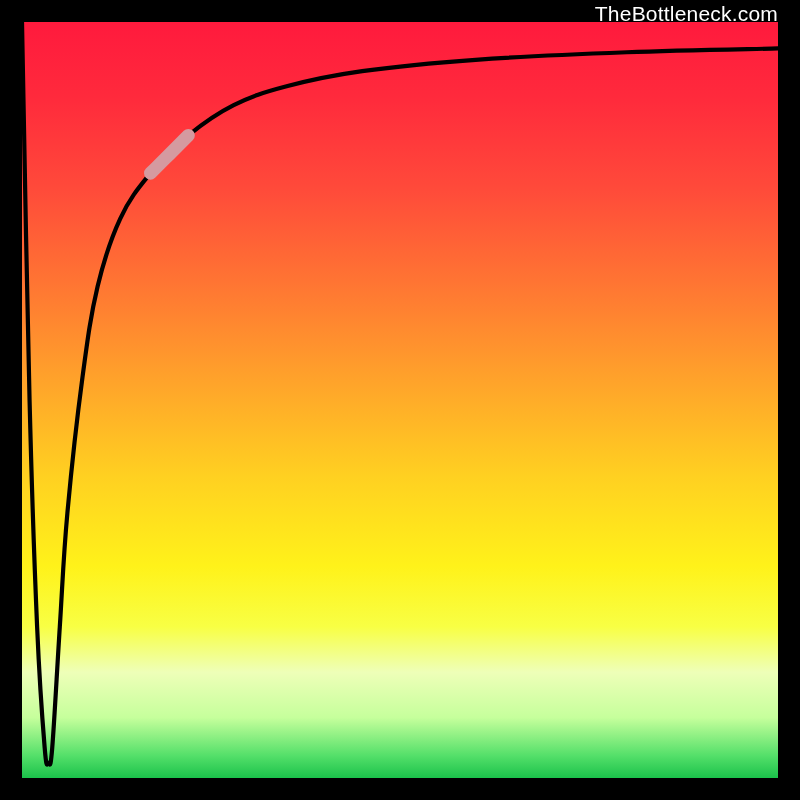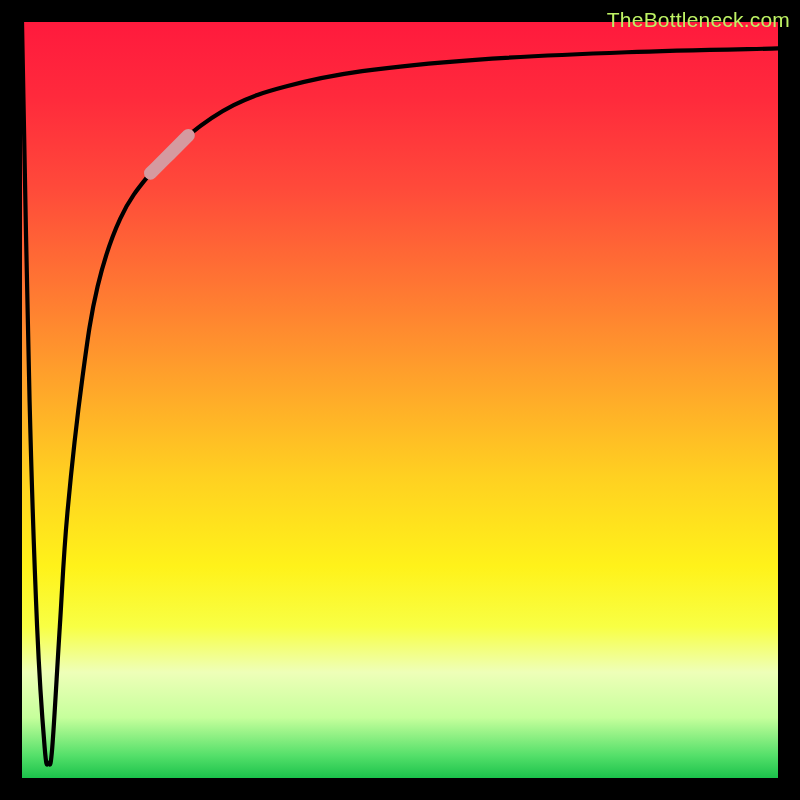--- a/index.html
+++ b/index.html
@@ -45,26 +45,25 @@
     position: absolute;
     left: 22px;
     top: 22px;
     width: 756px;
     height: 756px;
     overflow: visible;
   }
   .attribution {
     position: absolute;
     top: 2px;
-    right: 10px;
+    right: 22px;
     font-family: Arial, Helvetica, sans-serif;
     font-size: 21px;
-    color: #bef264;
+    color: #ffffff;
     letter-spacing: 0.2px;
-    margin-top: 6px;
   }
 </style>
 </head>
 <body>
 
 <div class="frame">
   <div class="plot"></div>
 
   <svg class="curve" viewBox="0 0 756 756">
     <path fill="none" stroke="#000" stroke-width="4.2" stroke-linecap="round" stroke-linejoin="round" d="M 0 0 C 1.3608 68.03999999999999, 4.8384 269.136, 7.5600000000000005 378 C 10.281600000000001 486.864, 12.398400000000002 542.2031999999999, 15.120000000000001 604.8 C 17.8416 667.3968, 20.6388 701.2656, 22.68 725.76 C 24.7212 750.2544, 25.0992 740.88, 26.46 740.88 C 27.820800000000002 740.88, 28.198800000000002 750.2544, 30.240000000000002 725.76 C 32.281200000000005 701.2656, 35.0784 646.9848, 37.800000000000004 604.8 C 40.52160000000001 562.6152, 41.2776 536.3064, 45.36 491.40000000000003 C 49.4424 446.4936, 55.0368 396.144, 60.480000000000004 355.32 C 65.92320000000001 314.496, 68.796 293.17679999999996, 75.60000000000001 264.59999999999997 C 82.40400000000001 236.02319999999997, 88.7544 216.97200000000007, 98.28 196.56000000000006 C 107.8056 176.14800000000005, 116.27280000000002 166.16879999999995, 128.52 151.19999999999993 C 140.7672 136.23119999999992, 151.3512 125.64719999999997, 166.32 113.39999999999998 C 181.28879999999998 101.15279999999998, 193.98960000000002 92.00519999999996, 211.68 83.15999999999997 C 229.3704 74.31479999999998, 241.46639999999996 70.38359999999999, 264.59999999999997 64.25999999999999 C 287.73359999999997 58.136399999999995, 306.18 53.90279999999997, 340.2 49.139999999999986 C 374.21999999999997 44.3772, 405.972 41.20200000000006, 453.59999999999997 37.80000000000007 C 501.22799999999995 34.398000000000074, 550.368 32.28120000000001, 604.8000000000001 30.24000000000001 C 659.2320000000001 28.198800000000002, 728.784 27.14040000000003, 756 26.460000000000036"></path>

